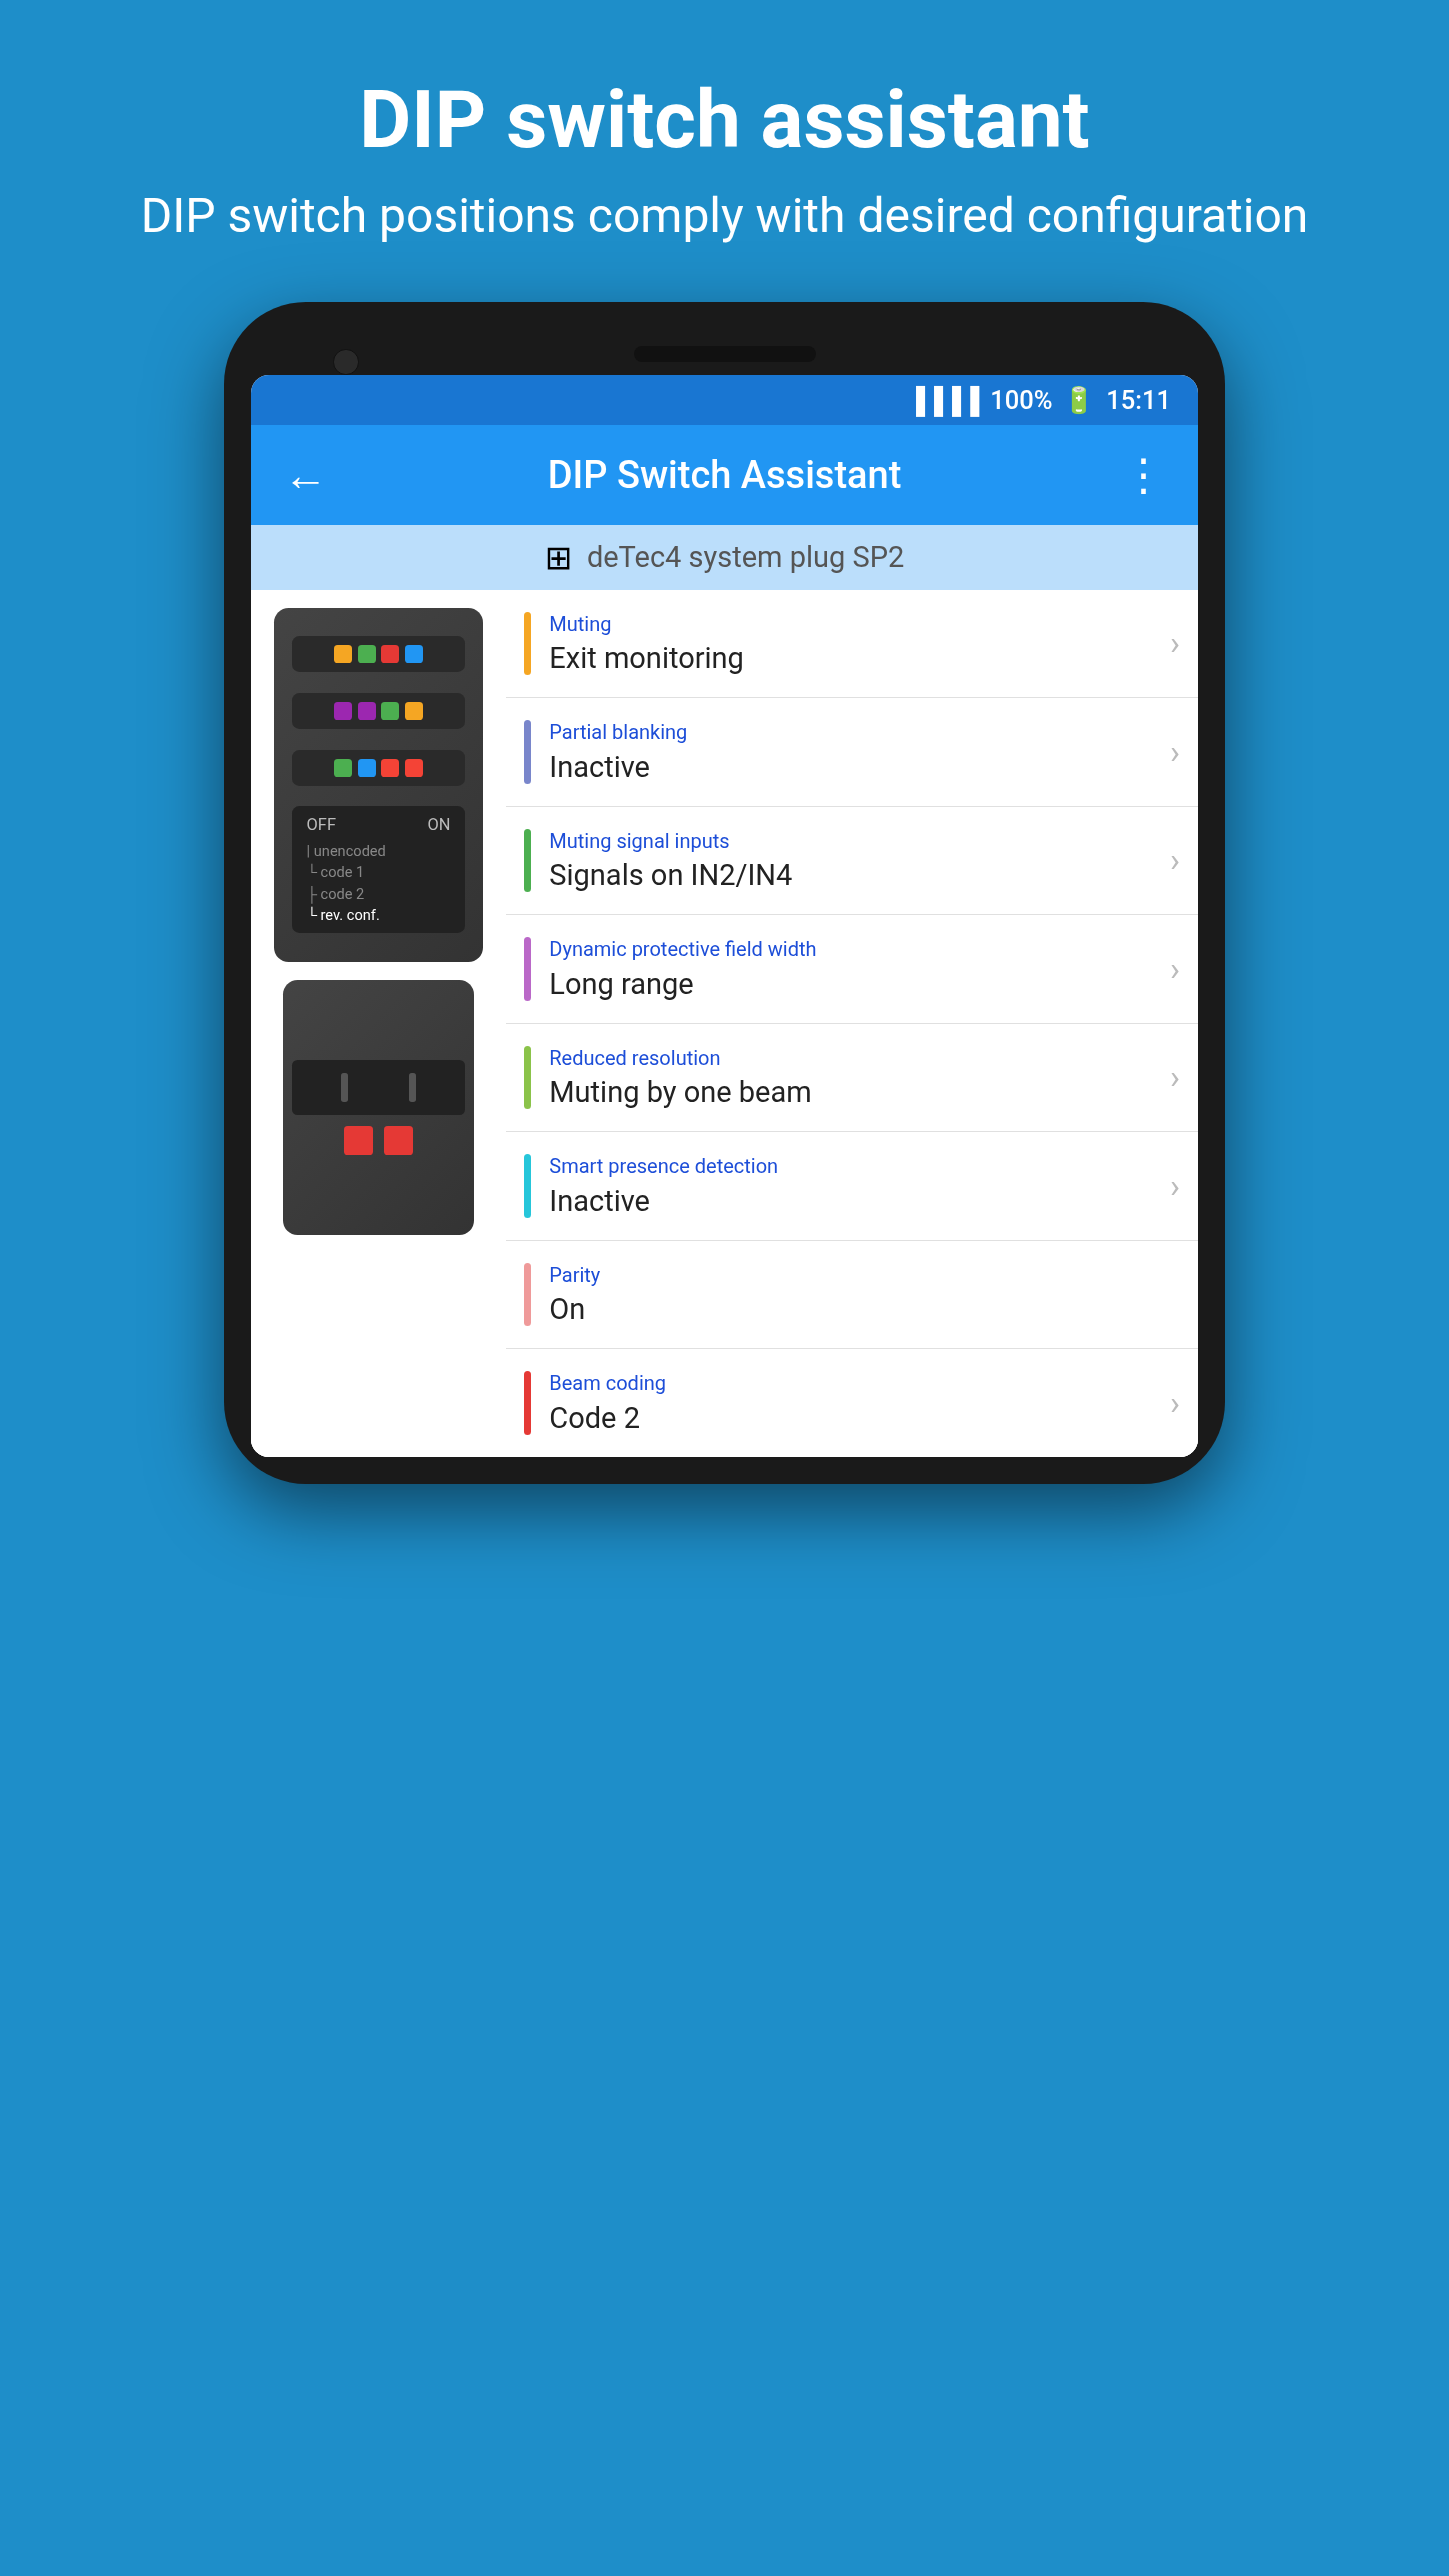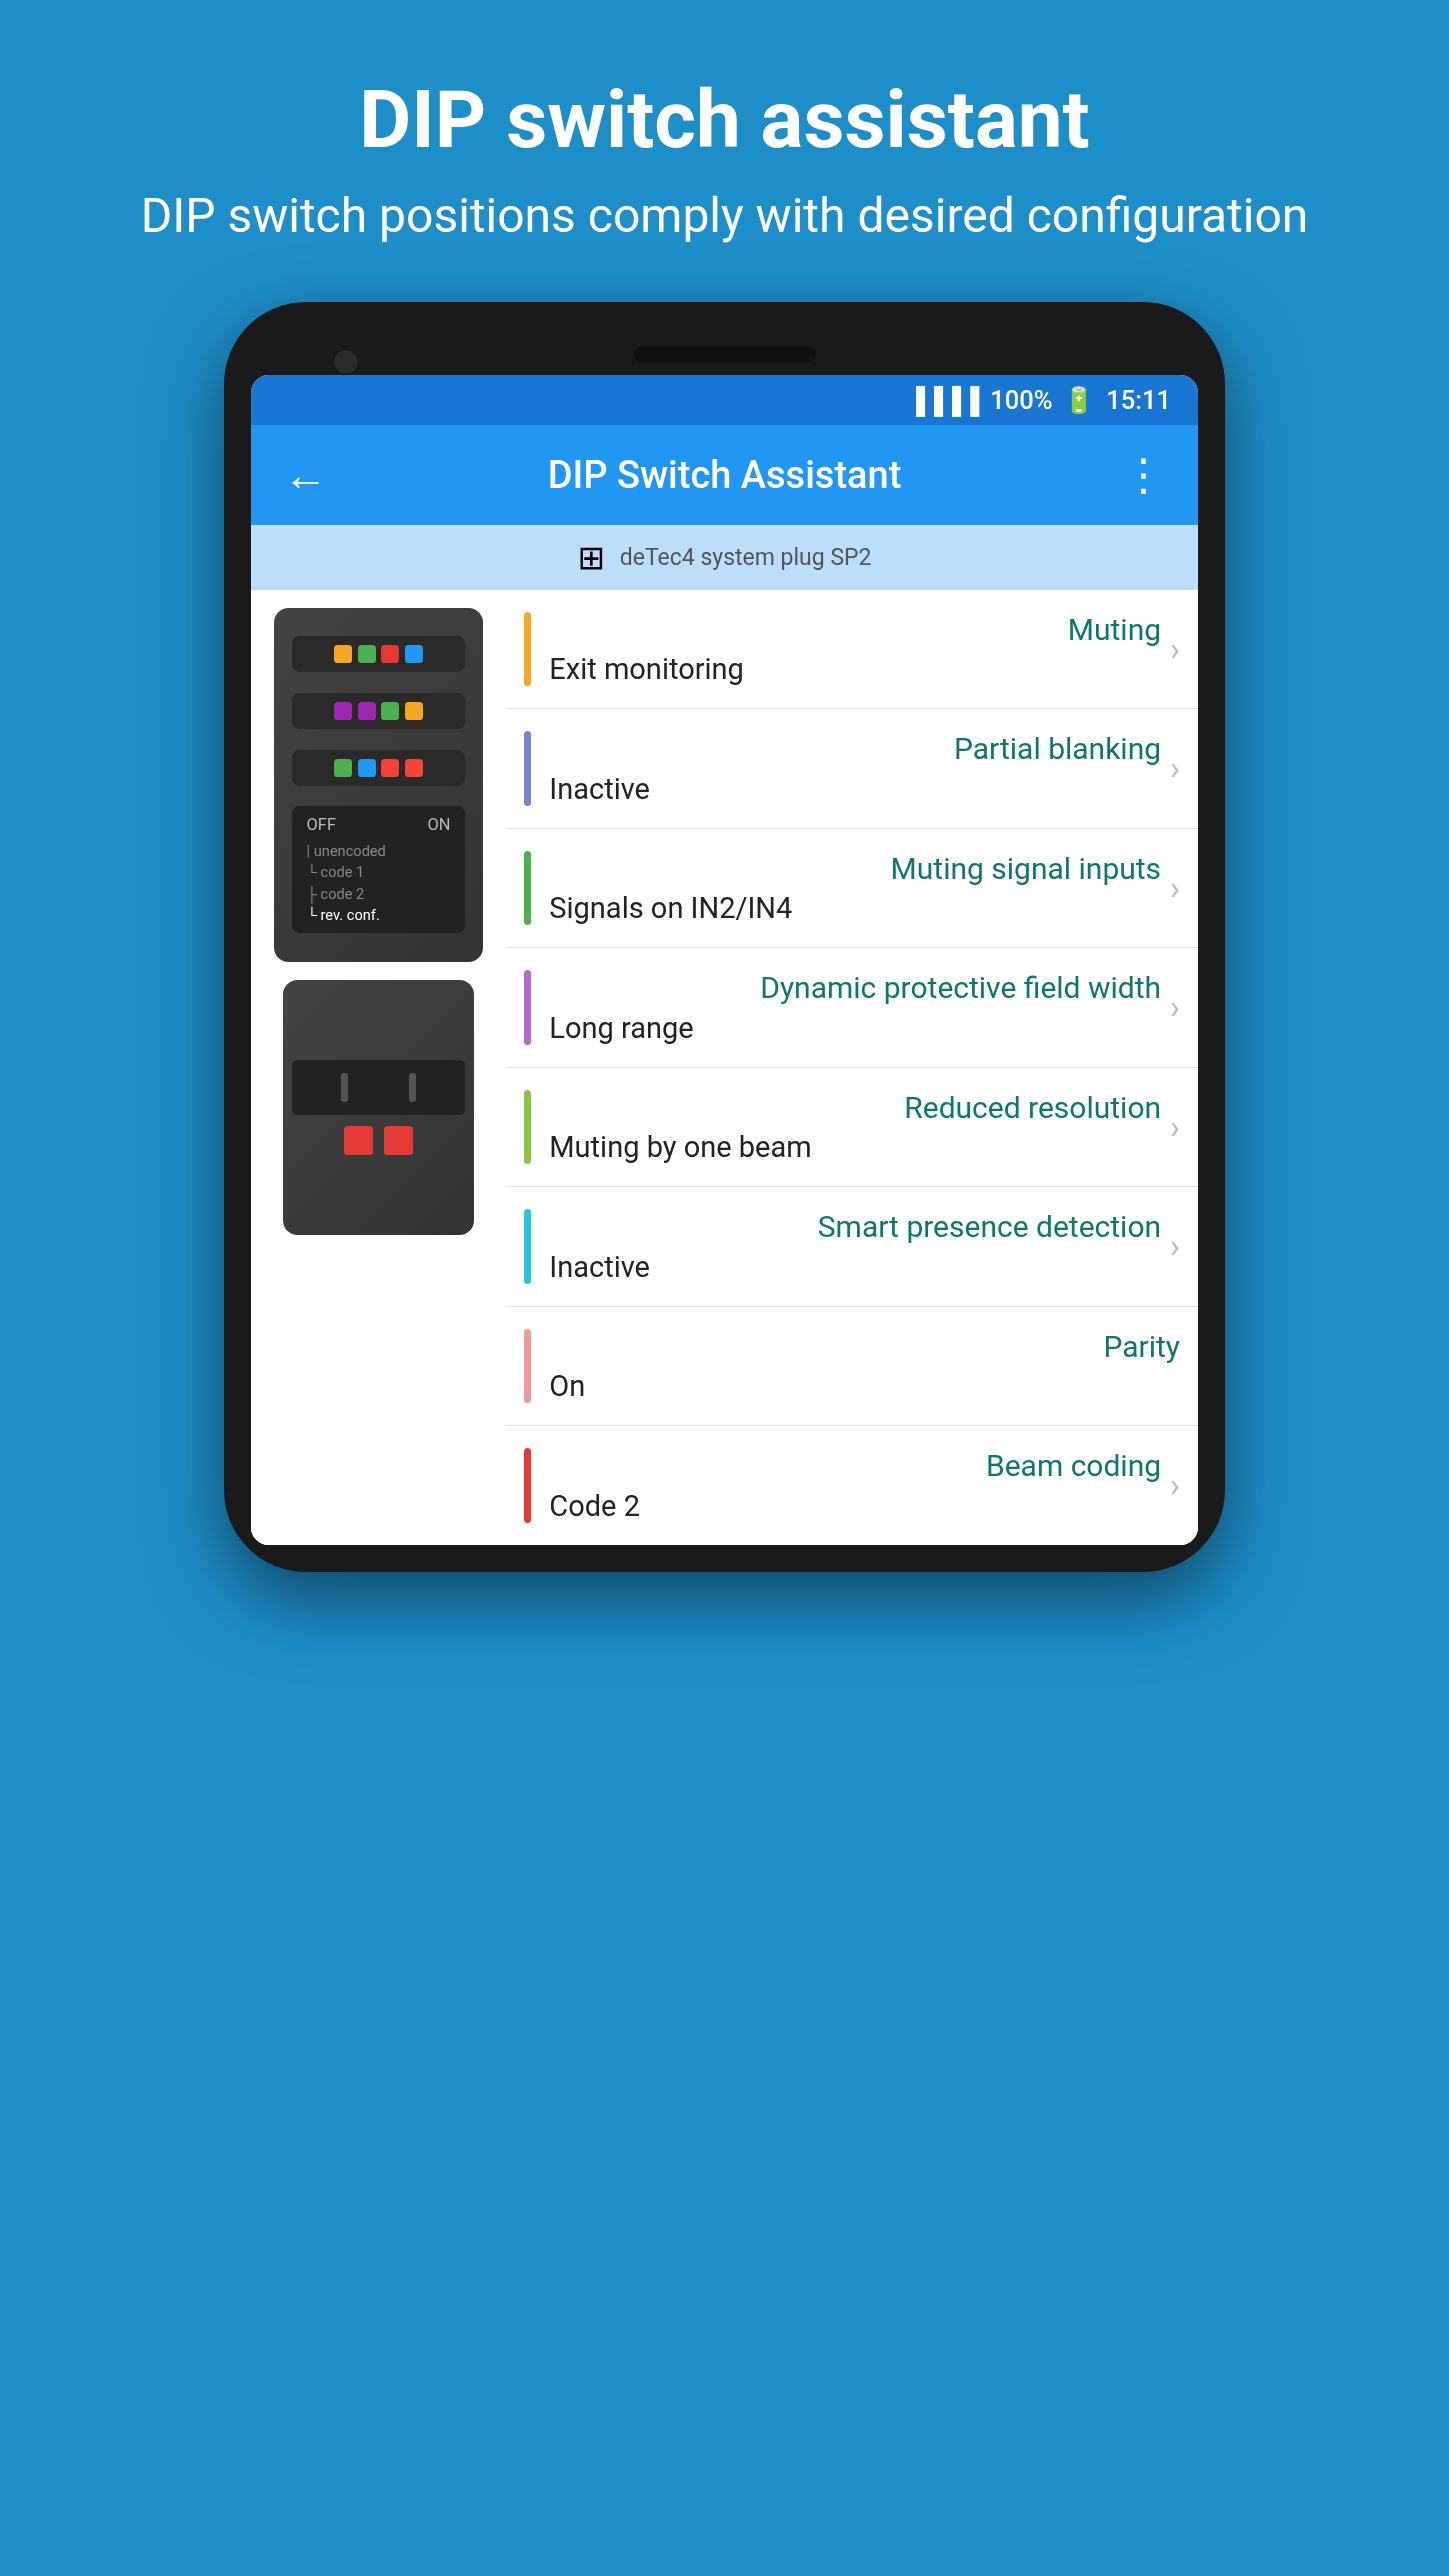--- a/index.html
+++ b/index.html
@@ -122,21 +122,21 @@
       align-items: center;
       justify-content: center;
       gap: 14.6px;
     }
 
     .device-icon {
       font-size: 33px;
     }
 
     .device-label {
-      font-size: 23px;
+      font-size: 29px;
       color: #555;
     }
 
     .screen-content {
       background: white;
       display: flex;
       gap: 0;
     }
 
     .device-images {
@@ -226,24 +226,23 @@
       min-height: 55px;
       margin-right: 18px;
       flex-shrink: 0;
     }
 
     .setting-text {
       flex: 1;
     }
 
     .setting-label {
-      font-size: 30px;
-      color: #0f766e;
+      font-size: 20px;
+      color: #1d4ed8;
       margin-bottom: 5.5px;
-      text-align: right;
     }
 
     .setting-value {
       font-size: 29px;
       color: #222;
       font-weight: 400;
     }
 
     .setting-chevron {
       color: #bbb;

